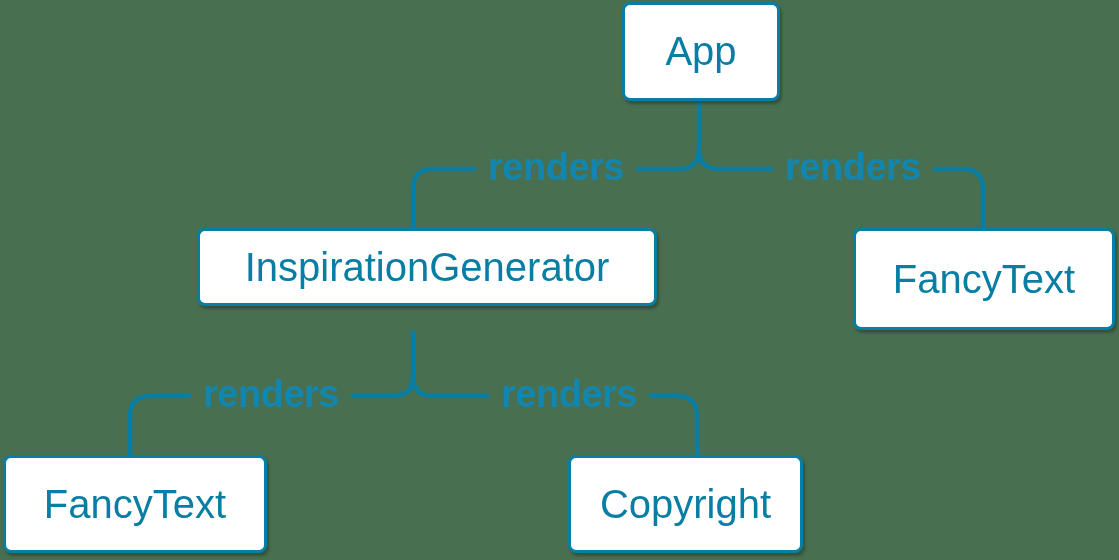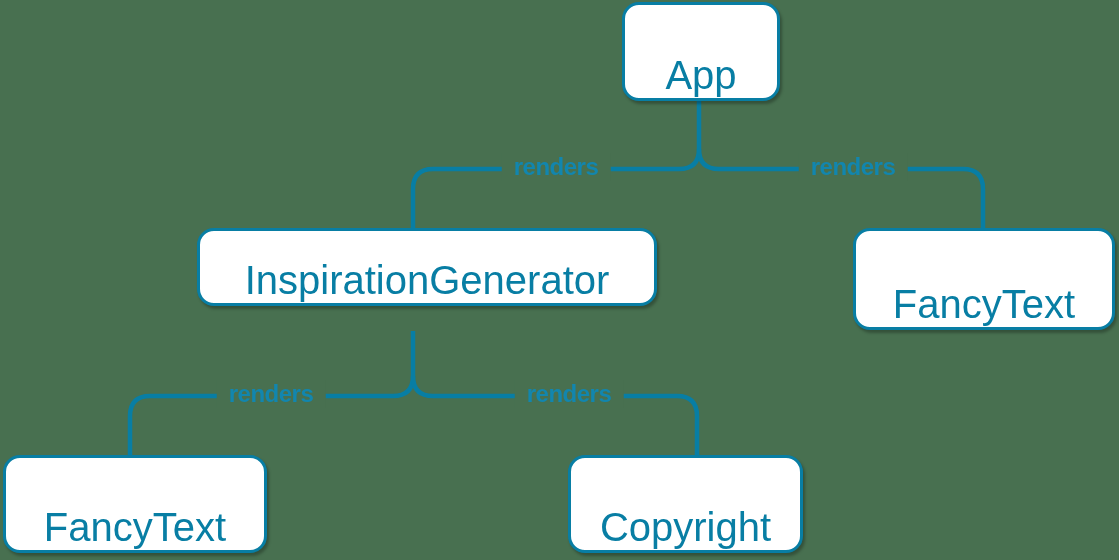--- a/index.html
+++ b/index.html
@@ -15,38 +15,38 @@
     width:1119px;height:560px;
     background:var(--bg);
     overflow:hidden;
   }
   .connectors{position:absolute;left:0;top:0;width:1119px;height:560px;}
   .connectors path{fill:none;stroke:var(--line);stroke-width:4.5px;}
   .node{
     position:absolute;
     background:var(--box-bg);
     border:3px solid var(--line);
-    border-radius:17px;
-    display:flex;align-items:flex-end;justify-content:center;
+    border-radius:8px;
+    display:flex;align-items:center;justify-content:center;
     font-size:40px;font-weight:500;color:var(--line);
     box-shadow:2px 3px 3px rgba(0,0,0,0.28);
     box-sizing:border-box;
     white-space:nowrap;
   }
   #node-app{left:622px;top:2px;width:158px;height:99px;}
   #node-inspiration-generator{left:197px;top:228px;width:460px;height:78px;}
   #node-fancy-text-top{left:853px;top:228px;width:262px;height:102px;}
   #node-fancy-text-bottom{left:3px;top:455px;width:264px;height:98px;}
   #node-copyright{left:568px;top:455px;width:235px;height:98px;}
   .edge-label{
     position:absolute;
     transform:translate(-50%,-50%);
     background:var(--bg);
     padding:0 12px;
-    font-size:24px;font-weight:bold;
+    font-size:38px;font-weight:bold;
     letter-spacing:-0.5px;
     color:var(--label);
     white-space:nowrap;
   }
   #edge-label-0{left:556px;top:167px;}
   #edge-label-1{left:853px;top:167px;}
   #edge-label-2{left:271px;top:394px;}
   #edge-label-3{left:569px;top:394px;}
 </style>
 </head>

